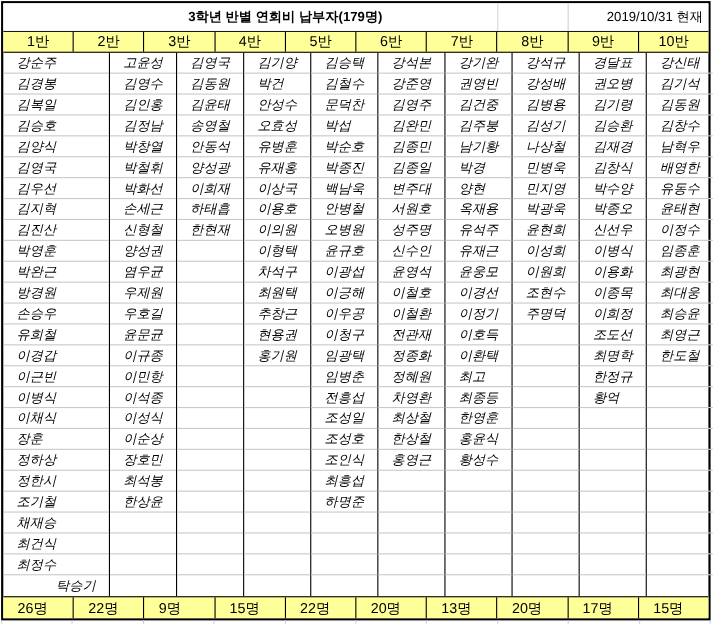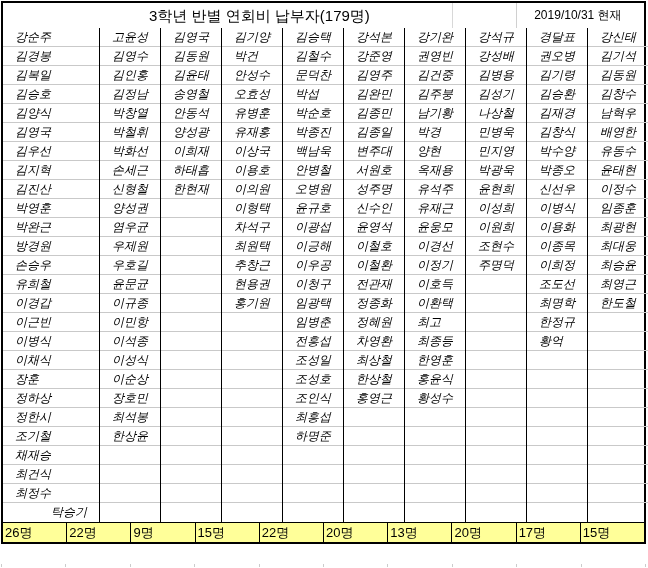--- a/index.html
+++ b/index.html
@@ -9,25 +9,25 @@
     color:#000;position:relative;overflow:hidden;
   }
   *{box-sizing:border-box;}
   .sheet{
     position:absolute;left:1px;top:1px;width:645px;
     border:2px solid #000;background:#fff;
   }
   
   .title-row{display:flex;height:25px;position:relative;background:#fff;}
   .title-cell{
-    width:80%;text-align:center;font-weight:normal;font-size:15px;
+    width:80%;text-align:center;font-weight:bold;font-size:12px;
     line-height:25px;white-space:nowrap;overflow:visible;
   }
   .date-cell{
-    width:20%;text-align:center;font-size:12px;line-height:25px;
+    width:20%;text-align:right;font-size:12px;line-height:25px;
     padding-right:5px;border-left:1px solid #d0d0d0;white-space:nowrap;
   }
   .title-gridline{position:absolute;left:70%;top:0;bottom:0;width:1px;background:#d8d8d8;}
   
   .header-row{
     display:flex;height:20px;background:#ffff99;
     border-top:1px solid #000;border-bottom:1px solid #000;
   }
   .hcell{
     flex:1 1 0;text-align:center;font-size:13px;line-height:18px;
@@ -45,39 +45,51 @@
     white-space:nowrap;overflow:hidden;
   }
   .cell.empty{text-align-last:auto;}
   .col .cell:last-child{border-bottom:none;padding-left:48px;}
   
   .count-row{
     display:flex;height:20px;background:#ffff99;border-top:1px solid #000;
   }
   .ccell{
     flex:1 1 0;font-size:13px;line-height:19px;border-right:1px solid #000;
-    padding:0 2px;text-align:center;text-align-last:justify;white-space:nowrap;
+    padding:0 13px;text-align:center;text-align-last:justify;white-space:nowrap;
   }
   .ccell:last-child{border-right:none;}
   
   .bottom-strip{
     position:absolute;left:1px;top:564px;width:645px;height:4px;display:flex;
   }
   .tick{flex:1 1 0;border-right:1px solid #cccccc;height:3px;}
   .tick:first-child{border-left:1px solid #cccccc;}
 </style>
 </head>
 <body>
 
 <div class="sheet">
   <div class="title-row">
     <div class="title-cell">3학년 반별 연회비 납부자(179명)</div>
     <div class="date-cell">2019/10/31 현재</div>
     <div class="title-gridline"></div>
   </div>
+  <div class="header-row" id="header-row">
+      <div class="hcell">1반</div>
+      <div class="hcell">2반</div>
+      <div class="hcell">3반</div>
+      <div class="hcell">4반</div>
+      <div class="hcell">5반</div>
+      <div class="hcell">6반</div>
+      <div class="hcell">7반</div>
+      <div class="hcell">8반</div>
+      <div class="hcell">9반</div>
+      <div class="hcell">10반</div>
+    </div>
   <div class="body" id="table-body">
       <div class="col">
         <div class="cell">강순주</div>
         <div class="cell">김경봉</div>
         <div class="cell">김복일</div>
         <div class="cell">김승호</div>
         <div class="cell">김양식</div>
         <div class="cell">김영국</div>
         <div class="cell">김우선</div>
         <div class="cell">김지혁</div>

